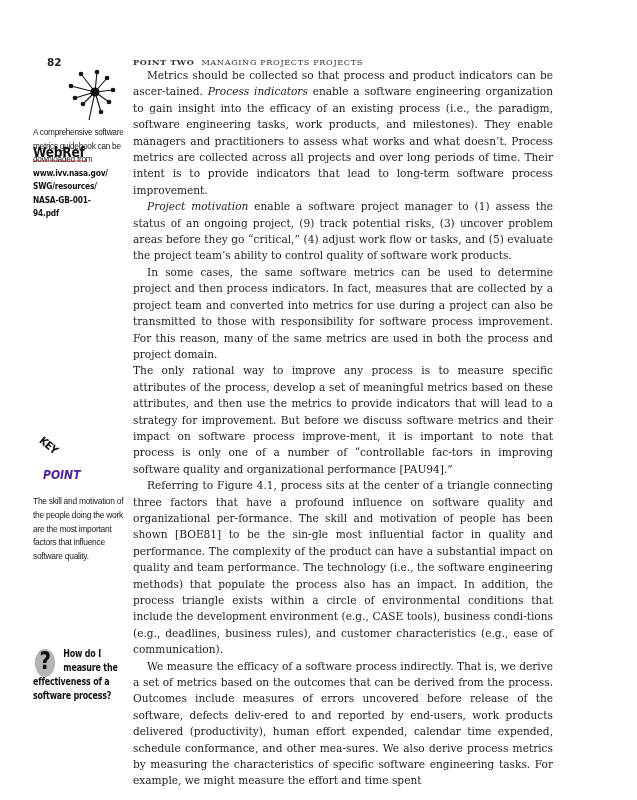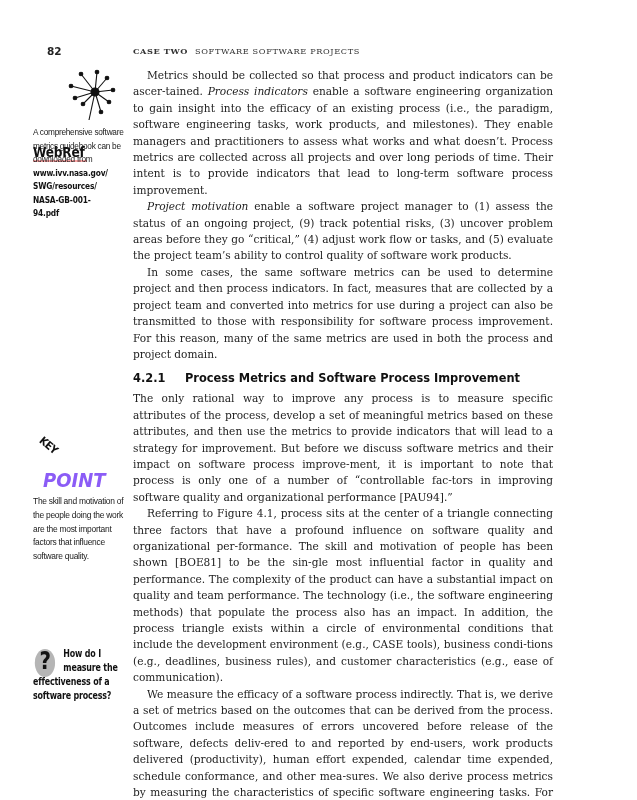--- a/index.html
+++ b/index.html
@@ -1,53 +1,53 @@
 <!DOCTYPE html>
 <html><head>
 <meta charset="utf-8">
 <style>
   html, body { margin: 0; padding: 0; background: #ffffff; }
   body { width: 637px; height: 800px; position: relative; overflow: hidden; color: #1a1a1a; }
-  .runhead { position: absolute; top: 45px; left: 0; width: 637px; height: 14px; }
+  .runhead { position: absolute; top: 56px; left: 0; width: 637px; height: 14px; }
   .pagenum { position: absolute; left: 47px; top: 0; font-family: "DejaVu Sans", sans-serif; font-weight: bold; font-size: 10.5px; color: #222; }
   .parthead { position: absolute; left: 133px; top: 1px; font-family: "DejaVu Serif", serif; font-size: 8.2px; letter-spacing: 0.6px; color: #333; white-space: nowrap; }
   .parthead .part { font-weight: bold; margin-right: 7px; }
   .main { position: absolute; left: 133px; top: 67px; width: 420px; font-family: "DejaVu Serif", serif; font-size: 10.6px; line-height: 16.4px; color: #1c1c1c; }
   .main p { margin: 0; text-align: justify; text-align-last: left; }
   .main p.ind { text-indent: 14px; }
   .main p.noind { text-indent: 0; }
   .main em { font-style: italic; }
   .sechead { margin: 8px 0 4px 0; font-family: "DejaVu Sans", sans-serif; font-weight: bold; font-size: 11.4px; line-height: 16px; color: #111; white-space: nowrap; }
   .sechead .num { display: inline-block; width: 52px; }
   .margin { position: absolute; left: 33px; width: 96px; font-family: "Liberation Sans", sans-serif; font-stretch: condensed; color: #1a1a1a; }
   .webref { top: 68px; }
   .webref-logo { position: relative; height: 54px; }
   .webref-logo svg { position: absolute; left: 30px; top: 0; }
   .webref-word { position: absolute; left: 0; top: 32px; font-family: "DejaVu Sans", sans-serif; font-weight: bold; font-size: 13.5px; letter-spacing: -0.2px; color: #111; border-bottom: 2px solid #fca5a5; padding-right: 2px; line-height: 16px; margin-top: 44px; }
   .webref-text { font-size: 9px; line-height: 13.5px; margin-top: 4px; letter-spacing: -0.3px; transform: scaleX(0.92); transform-origin: left top; width: 104px; }
   .webref-url { font-family: "DejaVu Sans", sans-serif; font-weight: bold; font-size: 9px; line-height: 13.5px; letter-spacing: -0.2px; color: #111; }
   .keypoint { top: 432px; }
   .keypoint-logo { position: relative; height: 60px; }
   .key-word { position: absolute; left: 0; top: 0; font-family: "DejaVu Sans", sans-serif; font-weight: bold; font-size: 11px; transform: rotate(40deg); transform-origin: left top; left: 12px; top: 2px; letter-spacing: -0.5px; color: #111; }
-  .point-word { position: absolute; left: 10px; top: 36px; font-family: "DejaVu Sans", sans-serif; font-weight: bold; font-style: italic; font-size: 20px; letter-spacing: 0px; color: #8b5cf6; }
+  .point-word { position: absolute; left: 10px; top: 36px; font-family: "DejaVu Sans", sans-serif; font-weight: bold; font-style: italic; font-size: 12px; letter-spacing: 0px; color: #4c1d95; }
   .keypoint-text { font-size: 9.4px; line-height: 13.8px; margin-top: 2px; letter-spacing: -0.3px; transform: scaleX(0.9); transform-origin: left top; width: 110px; }
   .question { top: 647px; }
   .q-badge { position: absolute; left: 2px; top: 2px; width: 22px; height: 28px; border-radius: 50%; background: #b5b5b5; }
   .q-mark { position: absolute; left: 5px; top: -2px; font-family: "DejaVu Sans", sans-serif; font-weight: bold; font-size: 24px; color: #111; }
   .q-text { font-family: "DejaVu Sans", sans-serif; font-weight: bold; font-size: 9.6px; line-height: 14px; color: #111; letter-spacing: -0.2px; }
   .q-l1 { padding-left: 33px; display: block; }
   .q-l2 { padding-left: 33px; display: block; }
   .q-block { position: relative; transform: scaleX(0.92); transform-origin: left top; width: 106px; }
 </style>
 </head>
 <body>
 
 <div class="runhead">
   <span class="pagenum">82</span>
-  <span class="parthead"><span class="part">CASE TWO</span><span>SOFTWARE SOFTWARE PROJECTS</span></span>
+  <span class="parthead"><span class="part">POINT TWO</span><span>MANAGING PROJECTS PROJECTS</span></span>
 </div>
 
 <div class="margin webref">
   <div class="webref-logo">
     <svg width="60" height="56" viewBox="0 0 60 56">
       <g stroke="#111" stroke-width="1.1" fill="#111">
         <line x1="32" y1="24" x2="18" y2="6"></line>
           <circle cx="18" cy="6" r="1.8"></circle>
         <line x1="32" y1="24" x2="34" y2="4"></line>
           <circle cx="34" cy="4" r="1.8"></circle>
@@ -101,17 +101,16 @@
       <span style="display:block">effectiveness of a</span>
       <span style="display:block">software process?</span>
     </div>
   </div>
 </div>
 
 <div class="main">
   <p class="ind"><span>Metrics should be collected so that process and product indicators can be ascer-tained. </span><em>Process indicators</em><span> enable a software engineering organization to gain insight into the efficacy of an existing process (i.e., the paradigm, software engineering tasks, work products, and milestones). They enable managers and practitioners to assess what works and what doesn’t. Process metrics are collected across all projects and over long periods of time. Their intent is to provide indicators that lead to long-term software process improvement.</span></p>
   <p class="ind"><em>Project motivation</em><span> enable a software project manager to (1) assess the status of an ongoing project, (9) track potential risks, (3) uncover problem areas before they go “critical,” (4) adjust work flow or tasks, and (5) evaluate the project team’s ability to control quality of software work products.</span></p>
   <p class="ind">In some cases, the same software metrics can be used to determine project and then process indicators. In fact, measures that are collected by a project team and converted into metrics for use during a project can also be transmitted to those with responsibility for software process improvement. For this reason, many of the same metrics are used in both the process and project domain.</p>
-  <div class="sechead"><span class="num">4.2.1</span><span>Process Metrics and Software Process Improvement</span></div>
   <p class="noind">The only rational way to improve any process is to measure specific attributes of the process, develop a set of meaningful metrics based on these attributes, and then use the metrics to provide indicators that will lead to a strategy for improvement. But before we discuss software metrics and their impact on software process improve-ment, it is important to note that process is only one of a number of “controllable fac-tors in improving software quality and organizational performance [PAU94].”</p>
   <p class="ind">Referring to Figure 4.1, process sits at the center of a triangle connecting three factors that have a profound influence on software quality and organizational per-formance. The skill and motivation of people has been shown [BOE81] to be the sin-gle most influential factor in quality and performance. The complexity of the product can have a substantial impact on quality and team performance. The technology (i.e., the software engineering methods) that populate the process also has an impact. In addition, the process triangle exists within a circle of environmental conditions that include the development environment (e.g., CASE tools), business condi-tions (e.g., deadlines, business rules), and customer characteristics (e.g., ease of communication).</p>
   <p class="ind">We measure the efficacy of a software process indirectly. That is, we derive a set of metrics based on the outcomes that can be derived from the process. Outcomes include measures of errors uncovered before release of the software, defects deliv-ered to and reported by end-users, work products delivered (productivity), human effort expended, calendar time expended, schedule conformance, and other mea-sures.  We also derive process metrics by measuring the characteristics of specific software engineering tasks. For example, we might measure the effort and time spent</p>
 </div>
 
 </body></html>

